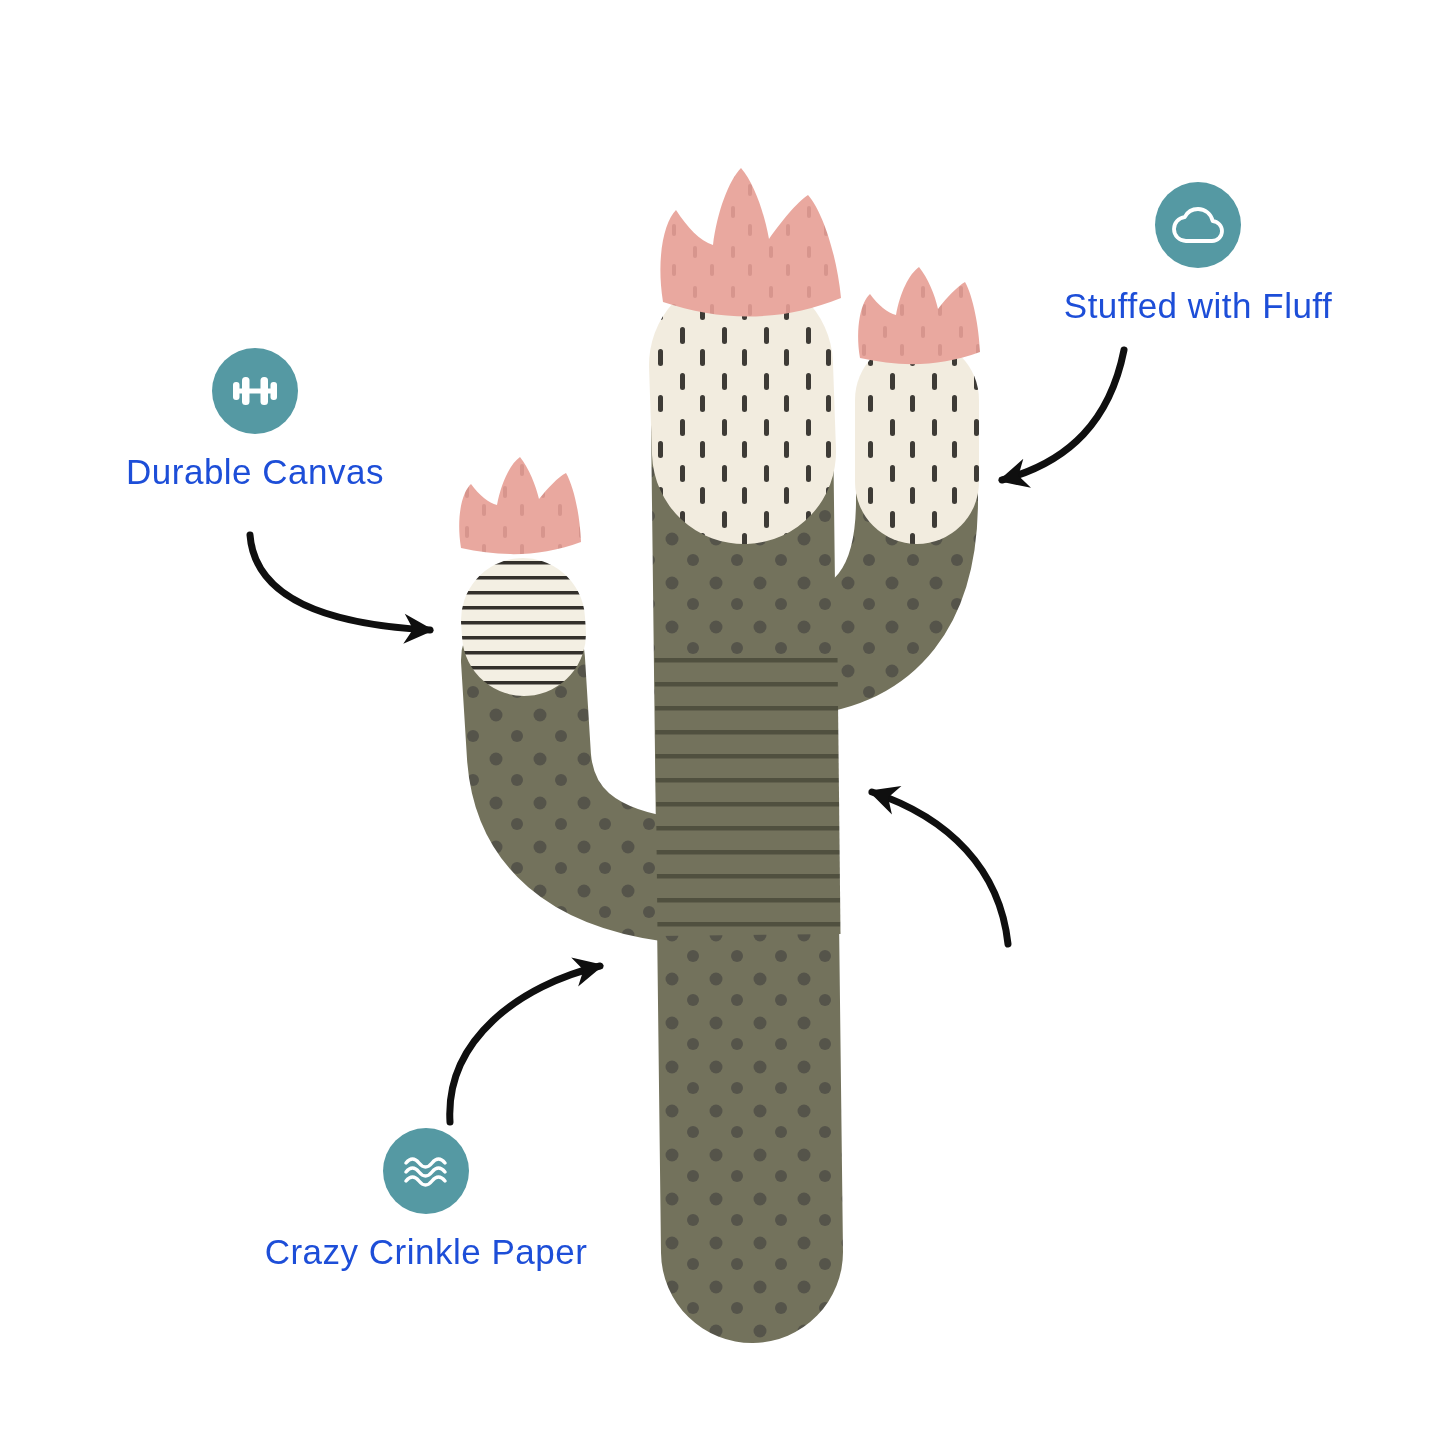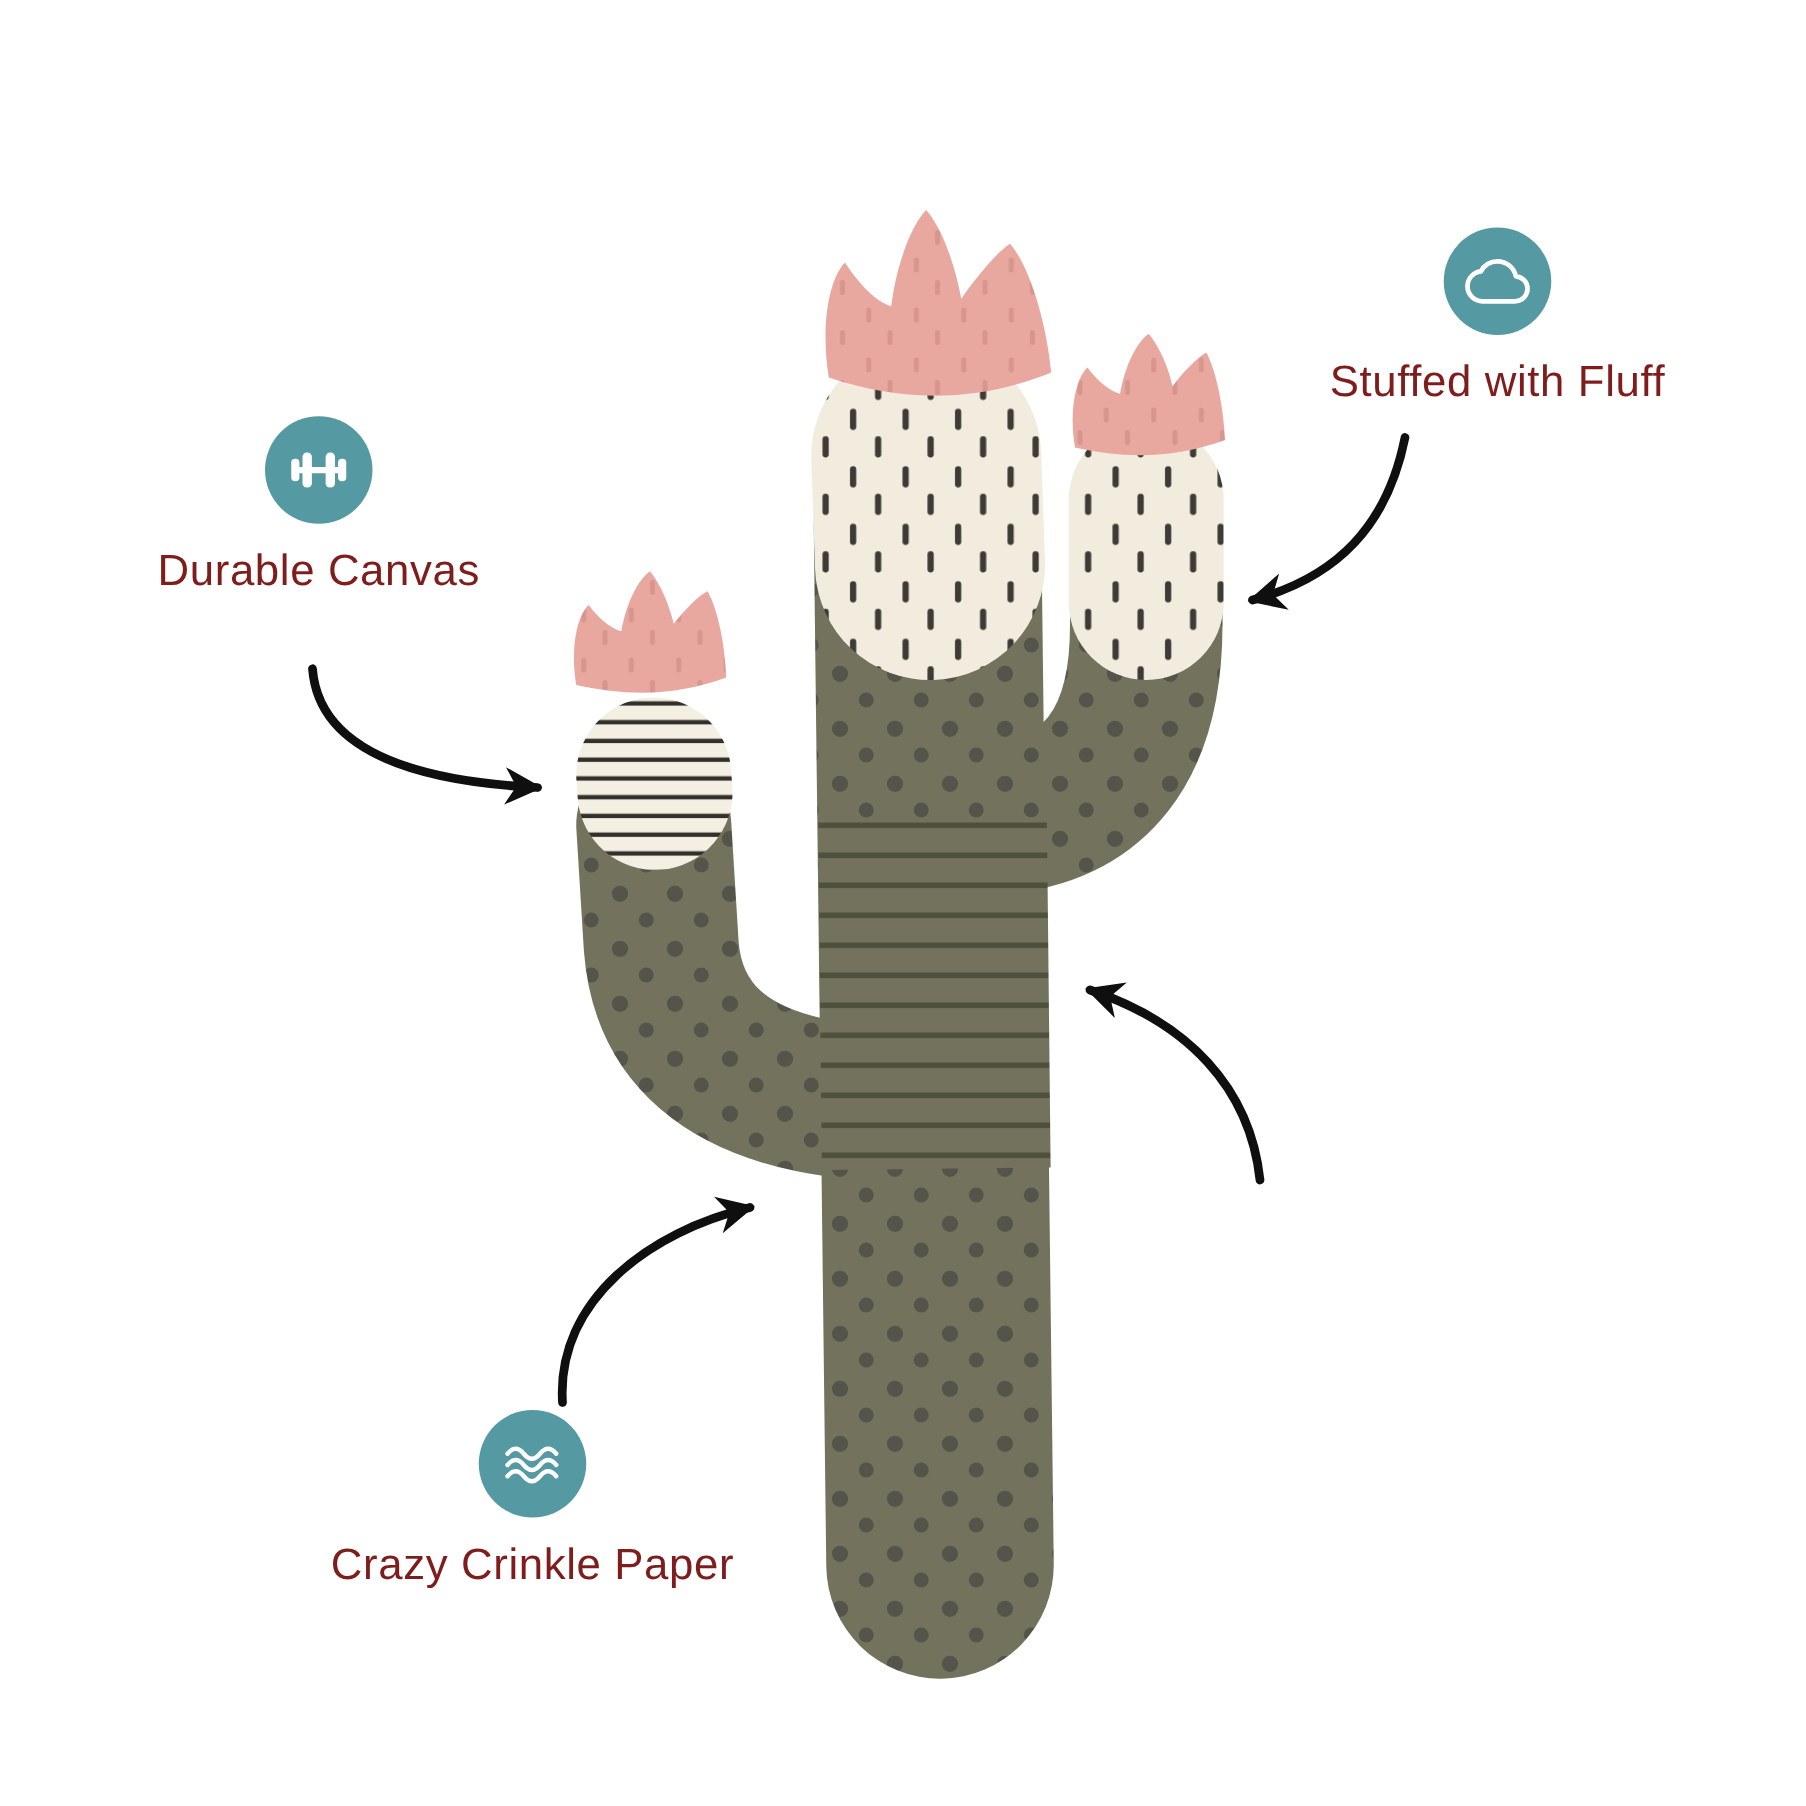--- a/index.html
+++ b/index.html
@@ -36,21 +36,21 @@
     height: 86px;
     border-radius: 50%;
     background: #5599a3;
     display: flex;
     align-items: center;
     justify-content: center;
   }
   .feature-label {
     font-size: 35px;
     letter-spacing: 0.5px;
-    color: #7f1d1d;
+    color: #1d4ed8;
     white-space: nowrap;
     text-align: center;
   }
 </style>
 </head>
 <body>
 
 <div class="canvas">
 
   <svg class="art" viewBox="0 0 1445 1445">
@@ -125,21 +125,21 @@
     <div class="icon-circle">
       <svg width="60" height="60" viewBox="0 0 60 60">
         <g transform="translate(6,6) scale(2)">
           <path d="M19.35 10.04A7.49 7.49 0 0 0 12 4C9.11 4 6.6 5.64 5.35 8.04A5.994 5.994 0 0 0 0 14c0 3.31 2.69 6 6 6h13c2.76 0 5-2.24 5-5 0-2.64-2.05-4.78-4.65-4.96z" fill="none" stroke="#ffffff" stroke-width="1.9" stroke-linejoin="round"></path>
         </g>
       </svg>
     </div>
     <div class="feature-label">Stuffed with Fluff</div>
   </div>
 
-  <div class="feature" style="left:55px; top:333px;">
+  <div class="feature" style="left:55px; top:348px;">
     <div class="icon-circle">
       <svg width="60" height="60" viewBox="0 0 60 60" fill="#ffffff">
         <rect x="12" y="27.5" width="36" height="5" rx="2.5"></rect>
         <rect x="17" y="16" width="7.5" height="28" rx="3.5"></rect>
         <rect x="35.5" y="16" width="7.5" height="28" rx="3.5"></rect>
         <rect x="8" y="21" width="6.5" height="18" rx="3"></rect>
         <rect x="45.5" y="21" width="6.5" height="18" rx="3"></rect>
       </svg>
     </div>
     <div class="feature-label">Durable Canvas</div>

